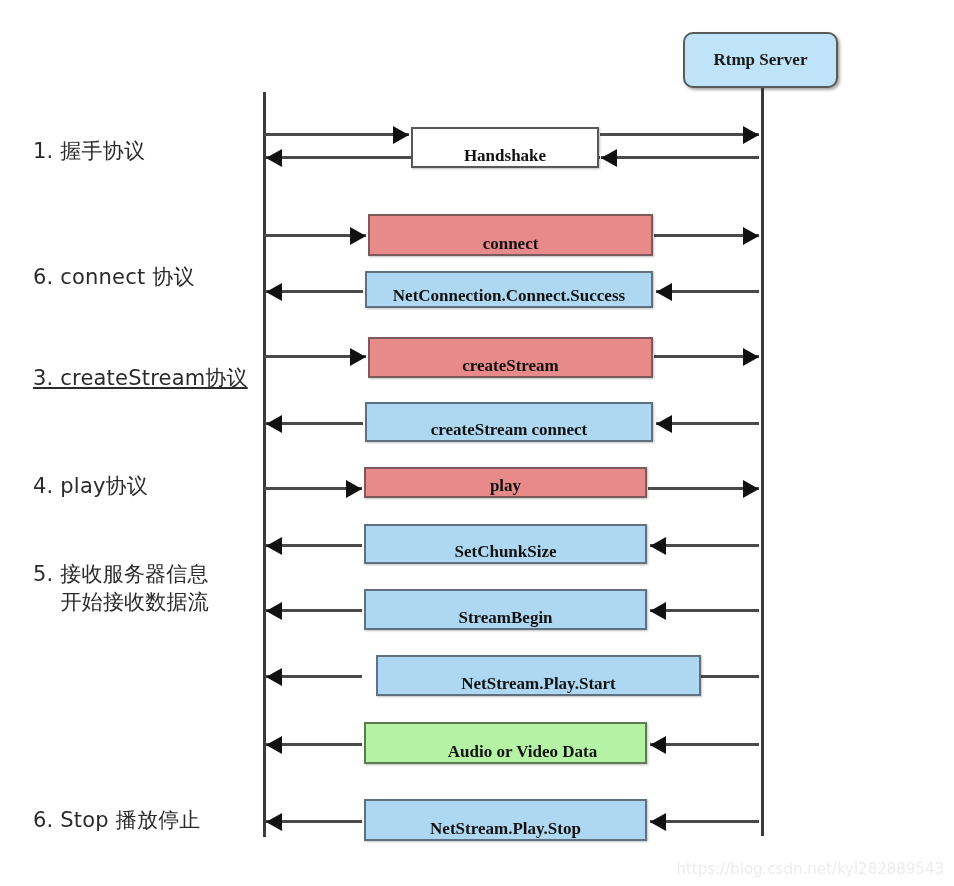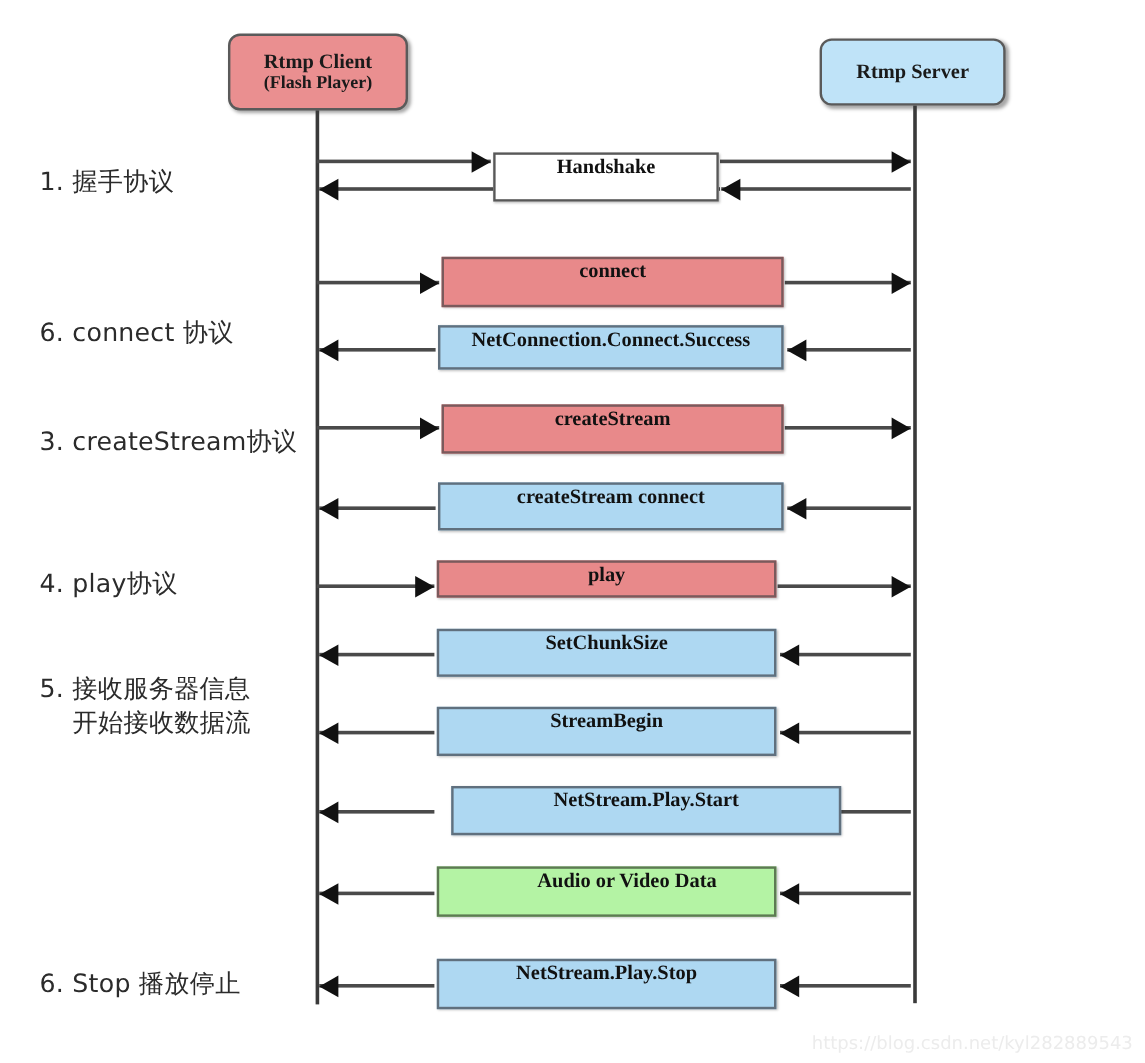--- a/index.html
+++ b/index.html
@@ -65,21 +65,21 @@
     line-height: 1.35;
     letter-spacing: 0.2px;
   }
 
   
   .msgbox {
     position: absolute;
     box-sizing: border-box;
     border: 2px solid #6a6a78;
     display: flex;
-    align-items: flex-start;
+    align-items: flex-end;
     justify-content: center;
     font-family: "Liberation Serif", serif;
     font-weight: bold;
     font-size: 17px;
     color: #111111;
     box-shadow: 1px 1px 2px rgba(0,0,0,0.25);
     text-align: center;
   }
   .msgbox.kind-request { background: #e8898a; border-color: #7a5a5c; }
   .msgbox.kind-response { background: #aed8f2; border-color: #60707e; }
@@ -110,36 +110,32 @@
     font-size: 15px;
     color: #ececec;
     white-space: nowrap;
   }
 </style>
 </head>
 <body>
 
 <div id="diagram">
 
-  <div class="node node-client" style="left: 190px; top: 28px; width: 150px; height: 64px; background: rgb(234, 143, 144);">
-    <span class="node-line1">Rtmp Client</span>
-    <span class="node-line2">(Flash Player)</span>
-  </div>
 
   <div class="node node-server" style="left: 683px; top: 32px; width: 155px; height: 56px; background: rgb(191, 227, 248);">
     <span class="node-line1">Rtmp Server</span>
   </div>
 
   <div class="lifeline lifeline-client" style="left: 263px;"></div>
   <div class="lifeline lifeline-server" style="left: 761px;"></div>
 
   <div id="steps-layer">
       <div class="step-label" style="left: 33px; top: 137px;">1. 握手协议</div>
       <div class="step-label" style="left: 33px; top: 263px;">6. connect 协议</div>
-      <div class="step-label" style="left: 33px; top: 354px;">3. createStream协议</div>
+      <div class="step-label" style="left: 33px; top: 364px; text-decoration: underline;">3. createStream协议</div>
       <div class="step-label" style="left: 33px; top: 472px;">4. play协议</div>
       <div class="step-label" style="left: 33px; top: 560px;">5. 接收服务器信息
     开始接收数据流</div>
       <div class="step-label" style="left: 33px; top: 806px;">6. Stop 播放停止</div>
     </div>
 
   <div id="messages-layer">
       <div class="arrow-line" style="left: 264px; top: 133px; width: 145px; background: rgb(74, 74, 74);"></div>
       <div class="arrow-head dir-right" style="top: 126px; left: 393px;"></div>
       <div class="arrow-line" style="left: 600px; top: 133px; width: 159px; background: rgb(74, 74, 74);"></div>

